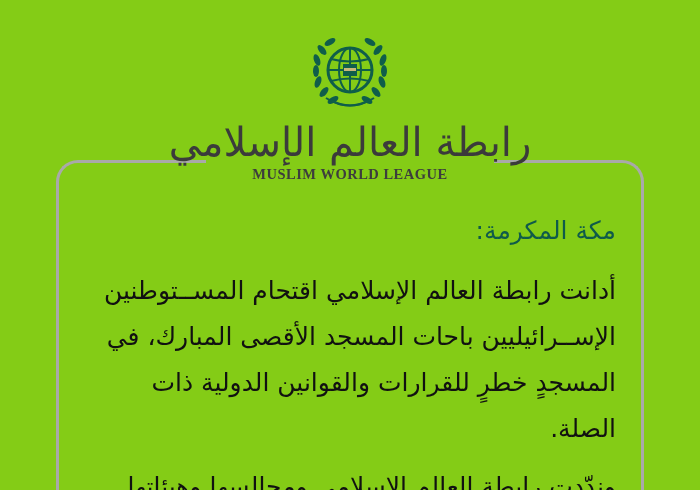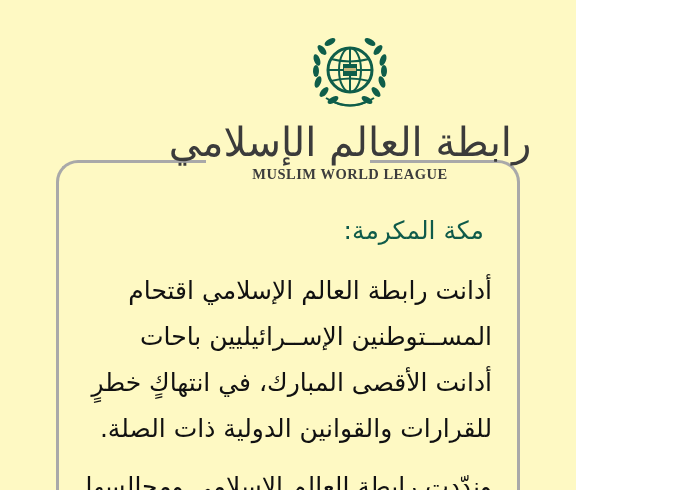--- a/index.html
+++ b/index.html
@@ -5,23 +5,23 @@
     html, body {
       margin: 0;
       padding: 0;
       width: 700px;
       height: 490px;
       overflow: hidden;
       background: #ffffff;
     }
     .page {
       position: relative;
-      width: 576px;
+      width: 700px;
       height: 490px;
-      background: #fef9c3;
+      background: #84cc16;
     }
     
     .card-left {
       position: absolute;
       left: 56px;
       top: 160px;
       width: 150px;
       height: 360px;
       border-top: 3px solid #a9a9a9;
       border-left: 3px solid #a9a9a9;
@@ -79,21 +79,21 @@
       right: 84px;
       top: 208px;
       direction: rtl;
       text-align: right;
       font-family: "DejaVu Sans", sans-serif;
     }
     .dateline {
       font-size: 25px;
       line-height: 46px;
       color: #0f5b4a;
-      margin: 0 8px 14px 0;
+      margin: 0 0 14px 0;
     }
     .para {
       font-size: 25px;
       line-height: 46px;
       color: #111111;
       margin: 0 0 12px 0;
     }
   </style>
 </head>
 <body>
@@ -136,17 +136,17 @@
 
       <rect x="35" y="36" width="14" height="12" fill="#0f5e4a"></rect>
       <rect x="36" y="40" width="12" height="3" fill="#c9b77a"></rect>
     </svg>
     <span class="logo-arabic">رابطة العالم الإسلامي</span>
     <span class="logo-english">MUSLIM WORLD LEAGUE</span>
   </div>
 
   <div class="content">
     <p class="dateline">مكة المكرمة:</p>
-    <p class="para">أدانت رابطة العالم الإسلامي اقتحام المســتوطنين الإســرائيليين باحات أدانت الأقصى المبارك، في انتهاكٍ خطرٍ للقرارات والقوانين الدولية ذات الصلة.</p>
+    <p class="para">أدانت رابطة العالم الإسلامي اقتحام المســتوطنين الإســرائيليين باحات المسجد الأقصى المبارك، في المسجدٍ خطرٍ للقرارات والقوانين الدولية ذات الصلة.</p>
     <p class="para">وندّدت رابطة العالم الإسلامي ومجالسها وهيئاتها ومجامعهـا العالمية، بهذا التصعيد الخطر الذي يمسّ</p>
   </div>
 
 </div>
 
 </body></html>

